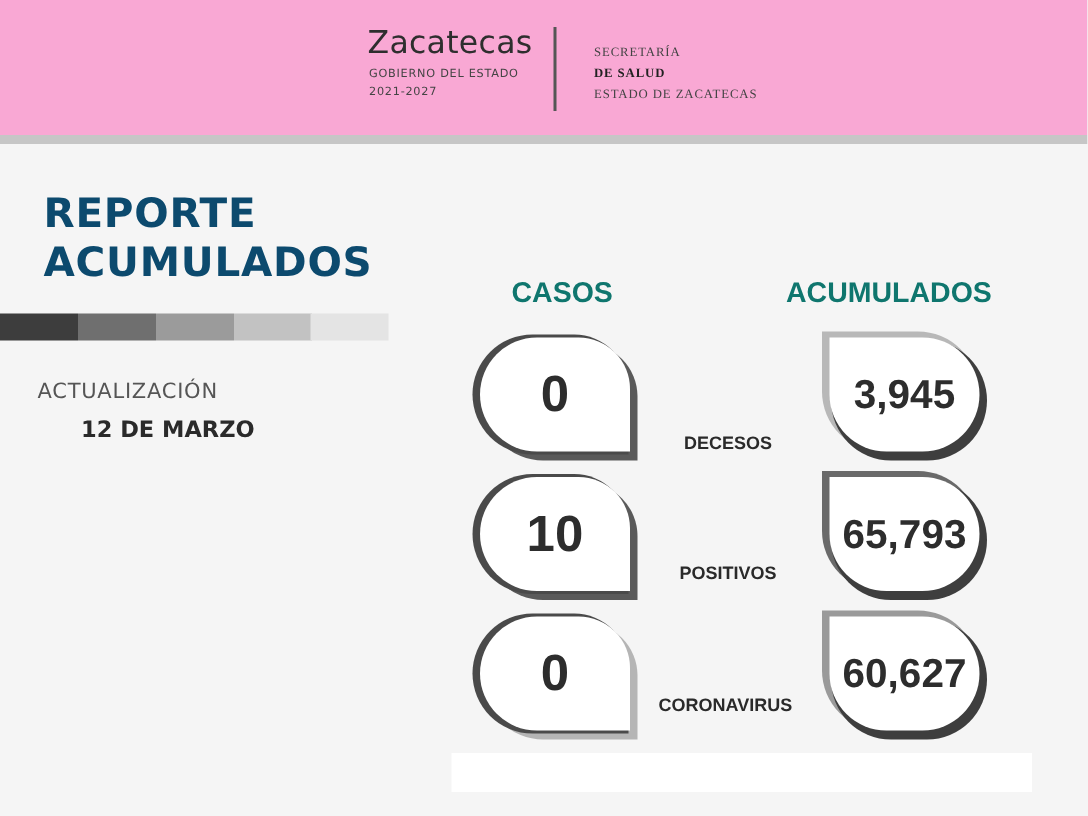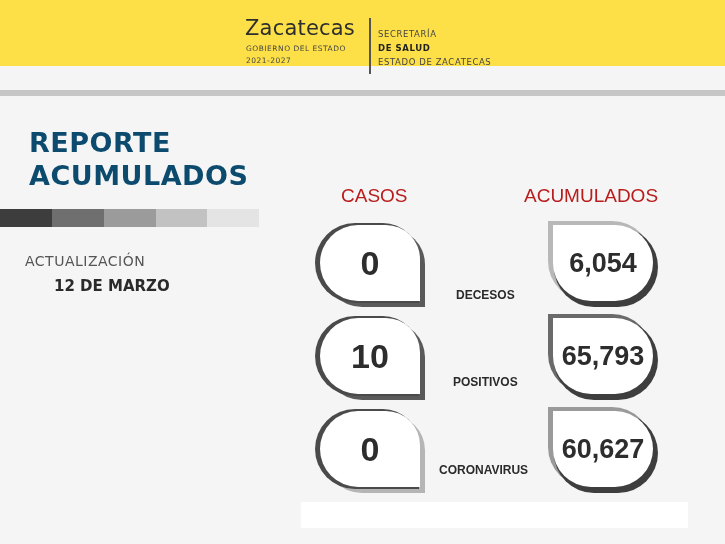--- a/index.html
+++ b/index.html
@@ -1,29 +1,29 @@
 <!DOCTYPE html>
 <html><head>
 <meta charset="utf-8">
 <style>
   * { box-sizing: border-box; margin: 0; padding: 0; }
   html, body { width: 725px; height: 544px; overflow: hidden; background: #f5f5f5; }
   body { position: relative; font-family: "DejaVu Sans", sans-serif; color: #333; }
-  .header { position: absolute; left: 0; top: 0; width: 725px; height: 66px; background: #fde047; }
+  .header { position: absolute; left: 0; top: 0; width: 725px; height: 90px; background: #f9a8d4; }
   .gov-name { position: absolute; left: 245px; top: 16px; font-family: "DejaVu Sans", sans-serif; font-size: 21px; color: #2e2e2e; letter-spacing: 0.2px; }
   .gov-sub { position: absolute; left: 246px; font-size: 7.5px; color: #444; letter-spacing: 0.5px; }
   .divider-v { position: absolute; left: 369px; top: 18px; width: 1.5px; height: 56px; background: #555; }
-  .sec-line { position: absolute; left: 378px; font-size: 8.5px; color: #444; letter-spacing: 0.6px; }
+  .sec-line { position: absolute; left: 396px; font-size: 8.5px; color: #444; letter-spacing: 0.6px; font-family: Liberation Serif, serif; }
   .sec-line.bold { font-weight: bold; color: #222; }
   .top-bar { position: absolute; left: 0; top: 90px; width: 725px; height: 6px; background: #c6c6c6; }
   .title { position: absolute; left: 29px; font-family: "DejaVu Sans", sans-serif; font-weight: bold; font-size: 27px; color: #0c4a6e; letter-spacing: 0.5px; }
   .swatch { position: absolute; top: 209px; height: 18px; width: 52px; }
   .update-label { position: absolute; left: 25px; top: 253px; font-size: 14px; color: #555; letter-spacing: 0.5px; }
   .update-date { position: absolute; left: 54px; top: 277px; font-size: 15px; font-weight: bold; color: #2a2a2a; }
-  .col-head { position: absolute; top: 185px; font-size: 19px; font-weight: normal; color: #b91c1c; font-family: "Liberation Sans", sans-serif; }
+  .col-head { position: absolute; top: 185px; font-size: 19px; font-weight: bold; color: #0f766e; font-family: "Liberation Sans", sans-serif; }
   .casos-wrap, .acum-wrap { position: absolute; width: 110px; height: 86px; }
   .blob { position: absolute; background: #fff; display: flex; align-items: center; justify-content: center; font-family: "Liberation Sans", sans-serif; font-weight: bold; color: #2d2d2d; }
   .casos-wrap .shadow-dark { position: absolute; left: 0; top: 2px; width: 104px; height: 80px; border-radius: 42px 38px 0 42px; background: #4a4a4a; }
   .casos-wrap .shadow-br { position: absolute; left: 8px; top: 8px; width: 102px; height: 78px; border-radius: 42px 38px 0 42px; }
   .casos-wrap .blob { left: 5px; top: 4px; width: 100px; height: 76px; border-radius: 40px 36px 0 40px; font-size: 34px; }
   .acum-wrap .shadow-tl { position: absolute; left: 0; top: 0; width: 104px; height: 80px; border-radius: 0 42px 42px 42px; }
   .acum-wrap .shadow-dark { position: absolute; left: 6px; top: 6px; width: 104px; height: 80px; border-radius: 0 42px 42px 42px; background: #3e3e3e; }
   .acum-wrap .blob { left: 5px; top: 4px; width: 100px; height: 76px; border-radius: 0 40px 40px 40px; font-size: 27px; }
   .row-label { position: absolute; font-size: 12px; font-weight: bold; color: #2a2a2a; font-family: "Liberation Sans", sans-serif; }
   .bottom-bar { position: absolute; left: 301px; top: 502px; width: 387px; height: 26px; background: #ffffff; }
@@ -59,21 +59,21 @@
 
 <div class="casos-wrap" style="left:315px; top:221px;">
   <div class="shadow-br" id="cs0" style="background: rgb(90, 90, 90);"></div>
   <div class="shadow-dark"></div>
   <div class="blob">0</div>
 </div>
 <div class="row-label" style="left:456px; top:288px;">DECESOS</div>
 <div class="acum-wrap" style="left:548px; top:221px;">
   <div class="shadow-tl" id="as0" style="background: rgb(184, 184, 184);"></div>
   <div class="shadow-dark"></div>
-  <div class="blob">6,054</div>
+  <div class="blob">3,945</div>
 </div>
 
 <div class="casos-wrap" style="left:315px; top:314px;">
   <div class="shadow-br" id="cs1" style="background: rgb(90, 90, 90);"></div>
   <div class="shadow-dark"></div>
   <div class="blob">10</div>
 </div>
 <div class="row-label" style="left:453px; top:375px;">POSITIVOS</div>
 <div class="acum-wrap" style="left:548px; top:314px;">
   <div class="shadow-tl" id="as1" style="background: rgb(106, 106, 106);"></div>

